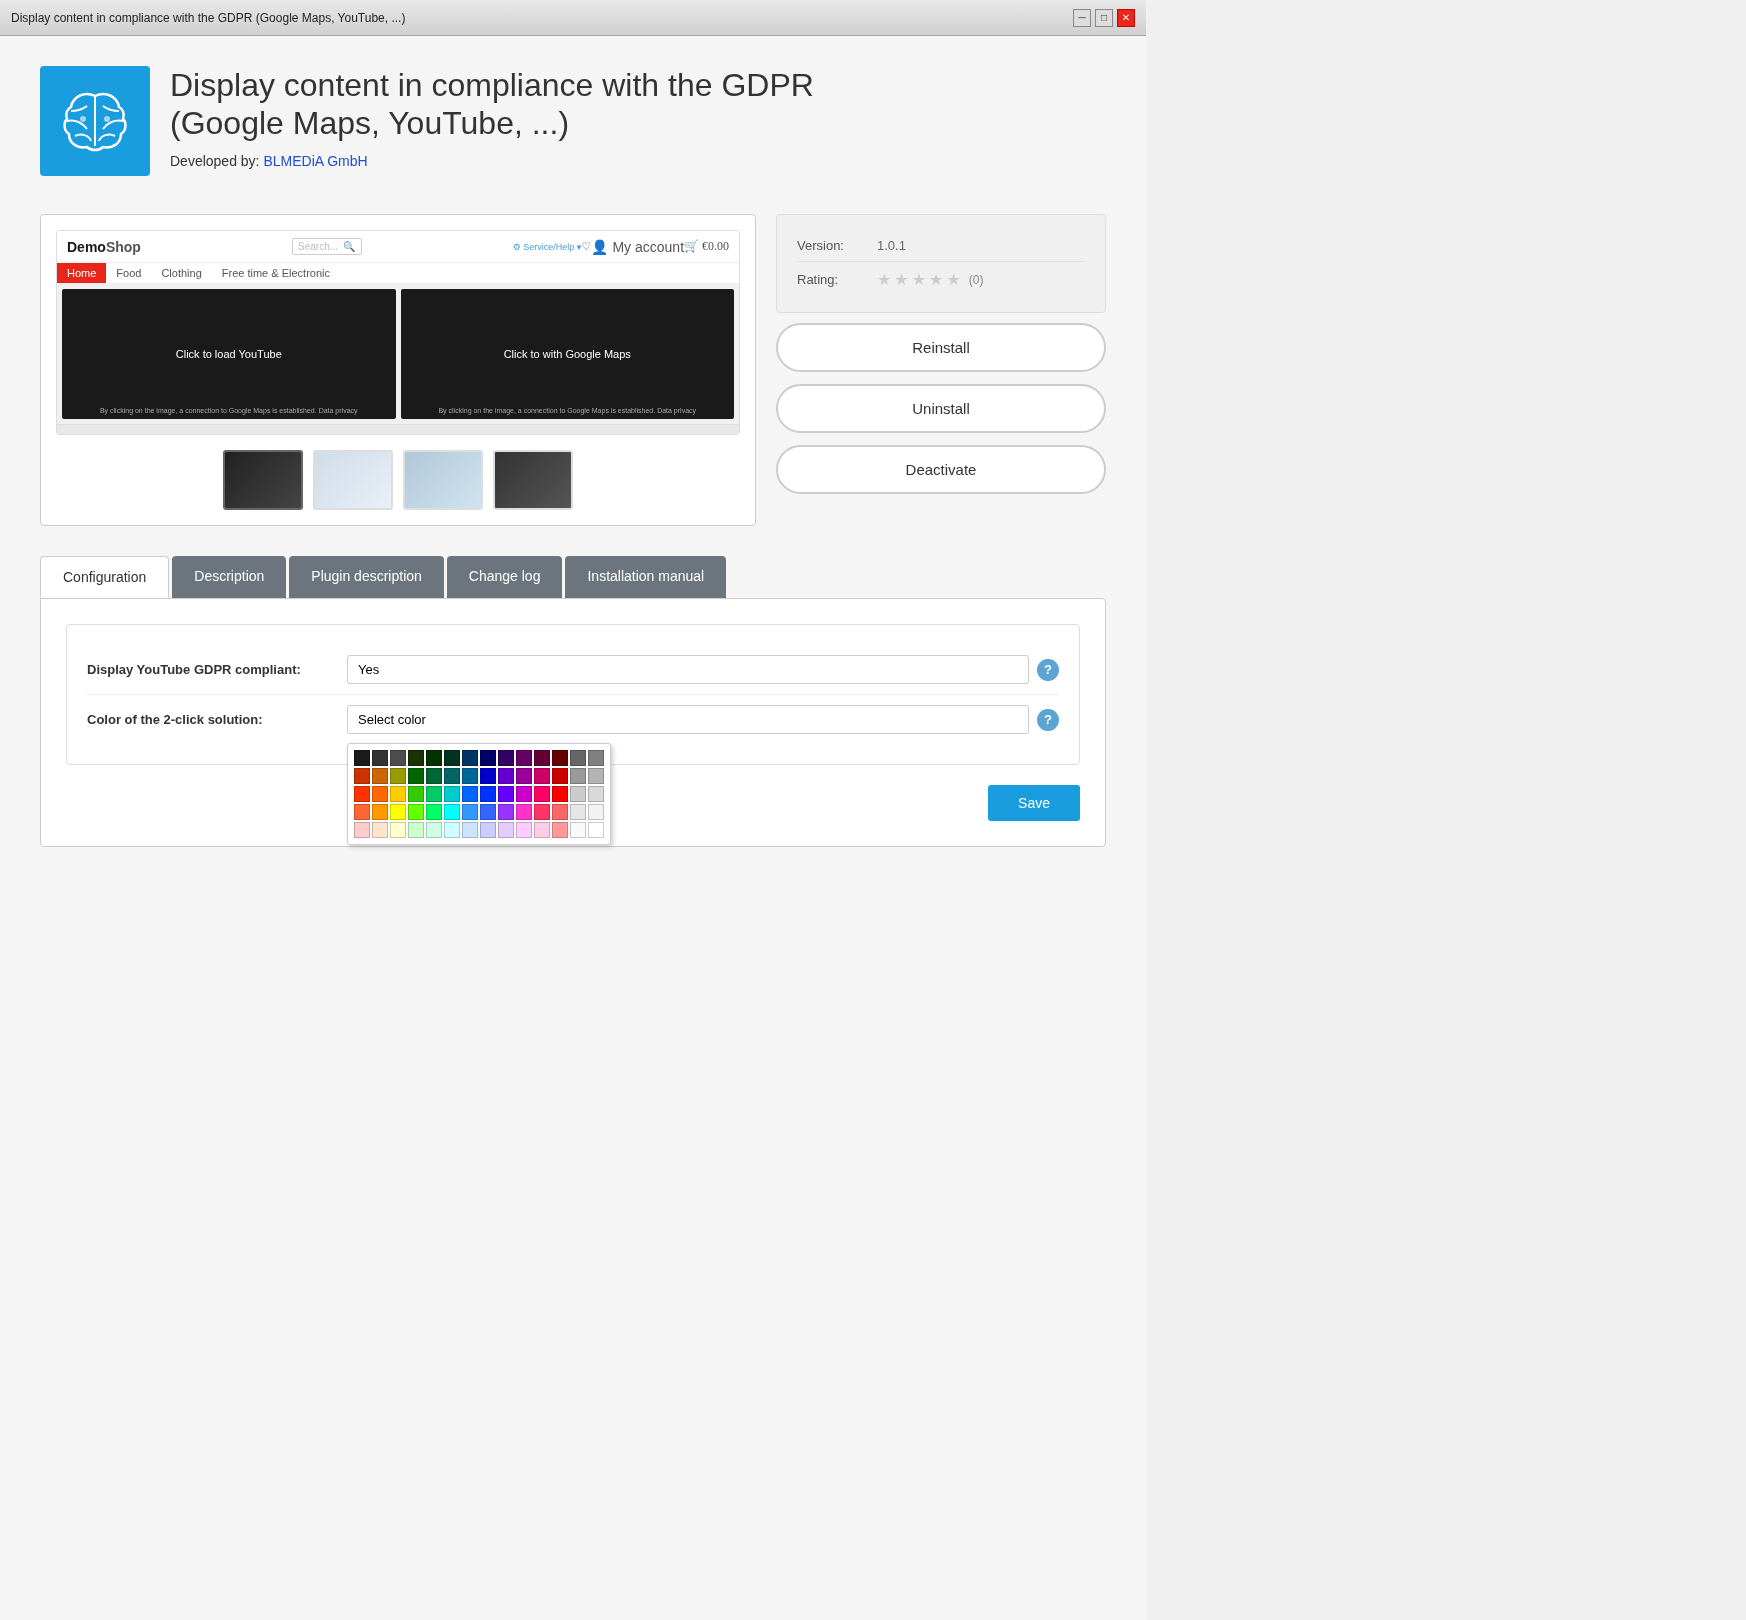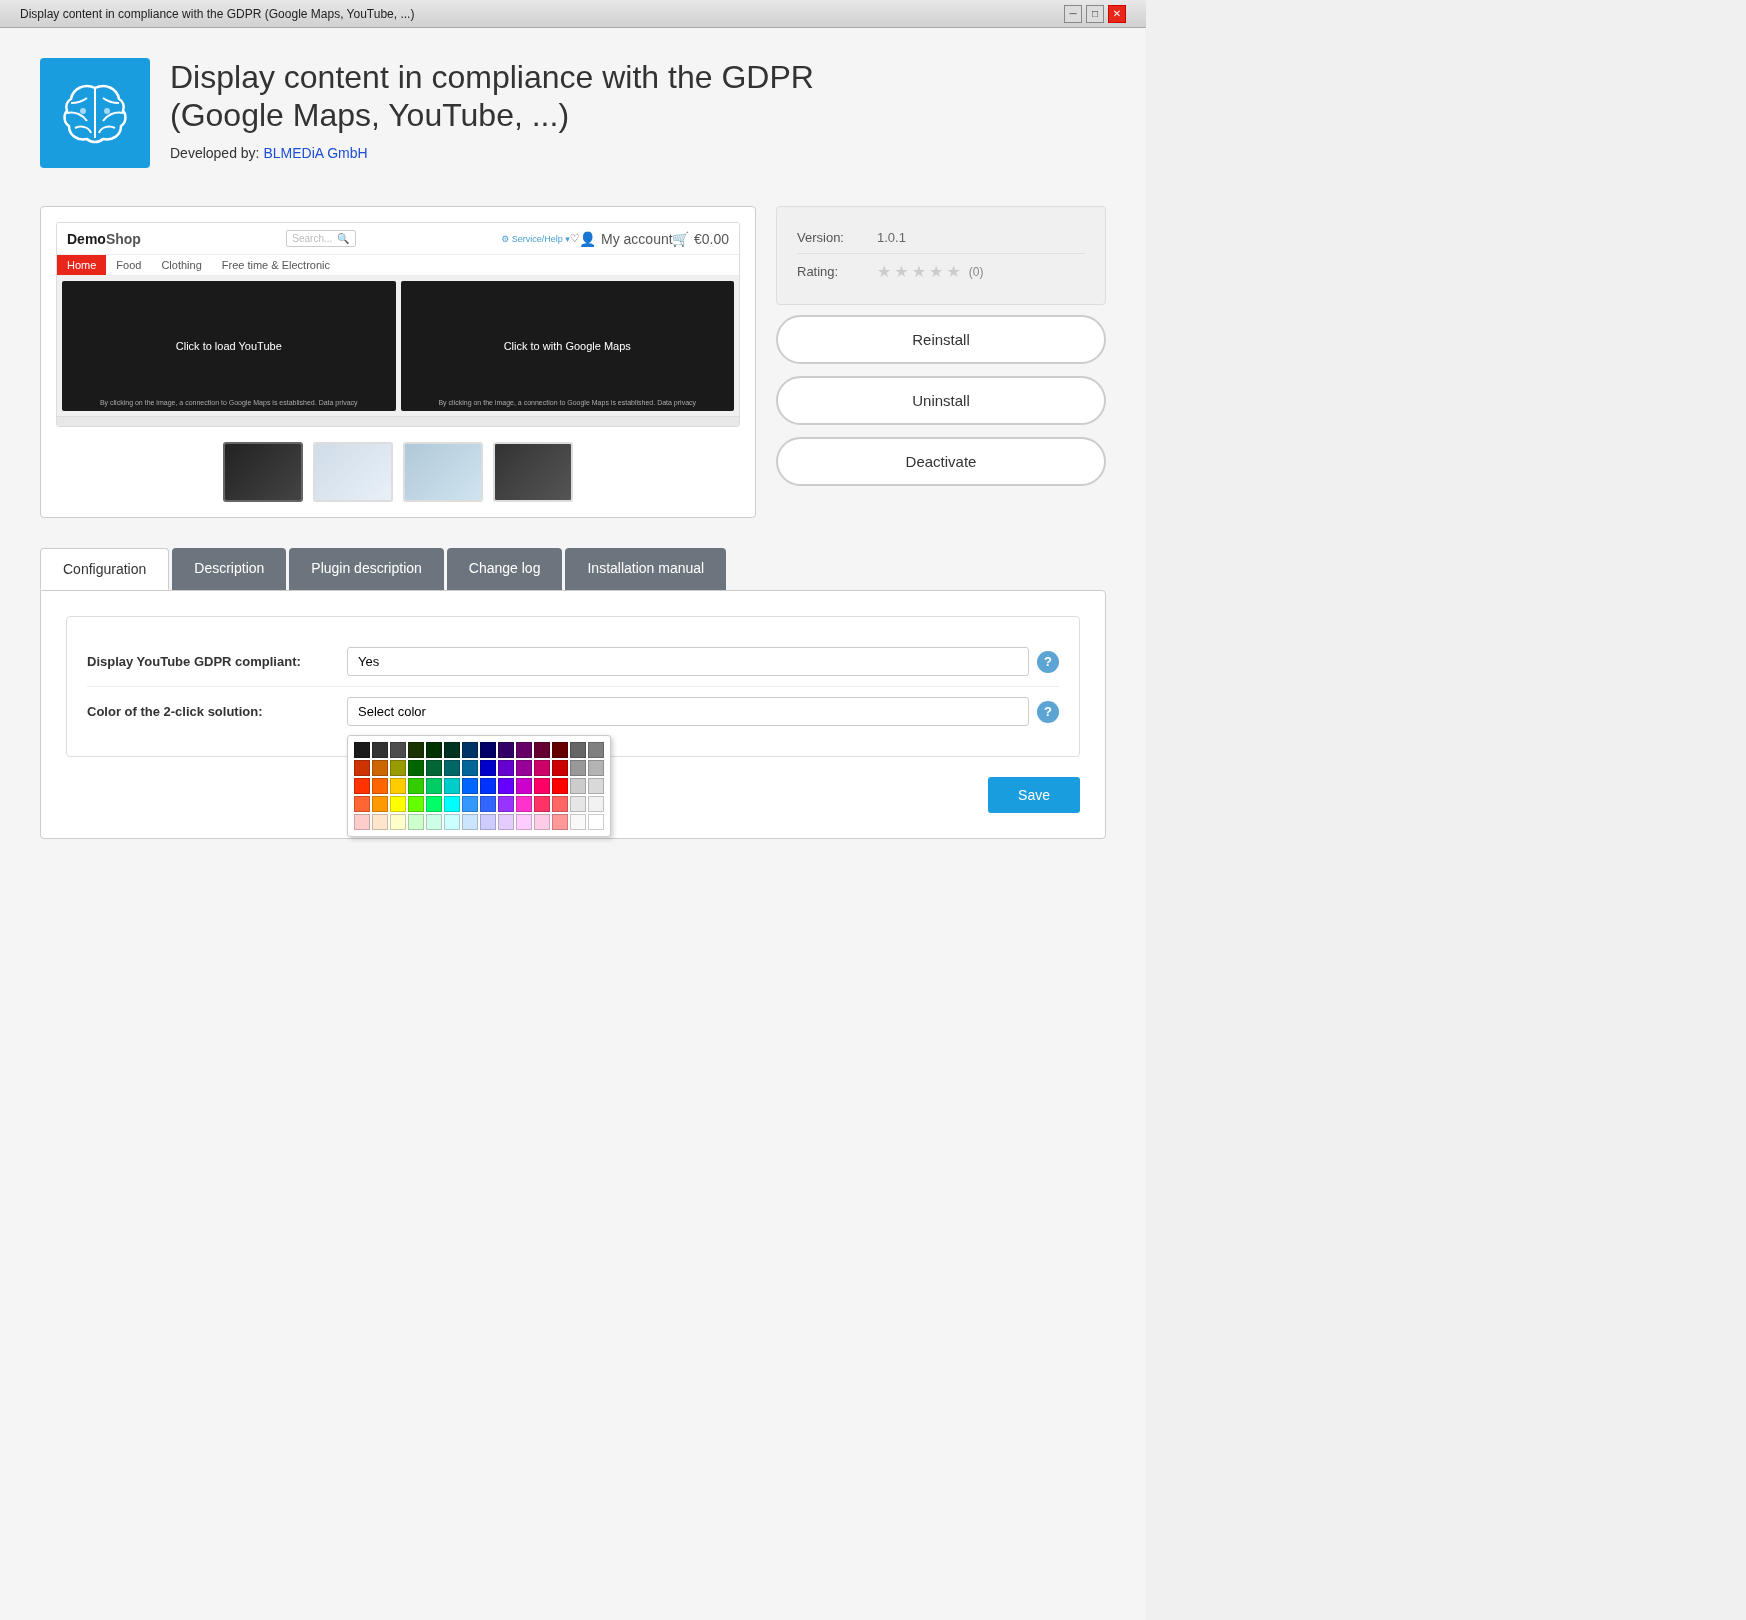--- a/index.html
+++ b/index.html
@@ -9,25 +9,25 @@
       font-size: 13px;
       color: #333;
       width: 1146px;
       min-height: 1080px;
     }
 
     
     .window-titlebar {
       background: linear-gradient(to bottom, #e8e8e8, #d0d0d0);
       border-bottom: 1px solid #aaa;
-      padding: 4px 20px;
+      padding: 4px 11px;
       display: flex;
       align-items: center;
       justify-content: space-between;
-      height: 28px;
+      height: 36px;
       text-align: right;
     }
     .window-title {
       font-size: 12px;
       color: #222;
     }
     .window-controls {
       display: flex;
       gap: 4px;
     }
@@ -443,21 +443,21 @@
             <span style="color:#1a1a1a;">Demo</span><span>Shop</span>
           </div>
           <div class="demoshop-search">
             <span style="font-size:10px;color:#bbb;">Search...</span>
             <span style="font-size:10px;">🔍</span>
           </div>
           <div class="demoshop-icons">
             <span style="font-size:9px;color:#4a9dd4;">⚙ Service/Help ▾</span>
             <span>♡</span>
             <span style="font-size:14px;">👤 My account</span>
-            <span style="font-size:14px;">🛒 <span>€0.00</span></span>
+            <span style="font-size:12px;font-family:Liberation Serif, serif;">🛒 <span>€0.00</span></span>
           </div>
         </div>
         <div class="demoshop-nav">
           <div class="nav-home">Home</div>
           <div class="nav-item">Food</div>
           <div class="nav-item">Clothing</div>
           <div class="nav-item">Free time &amp; Electronic</div>
         </div>
         <div class="demoshop-content">
           <div class="demo-tile">

